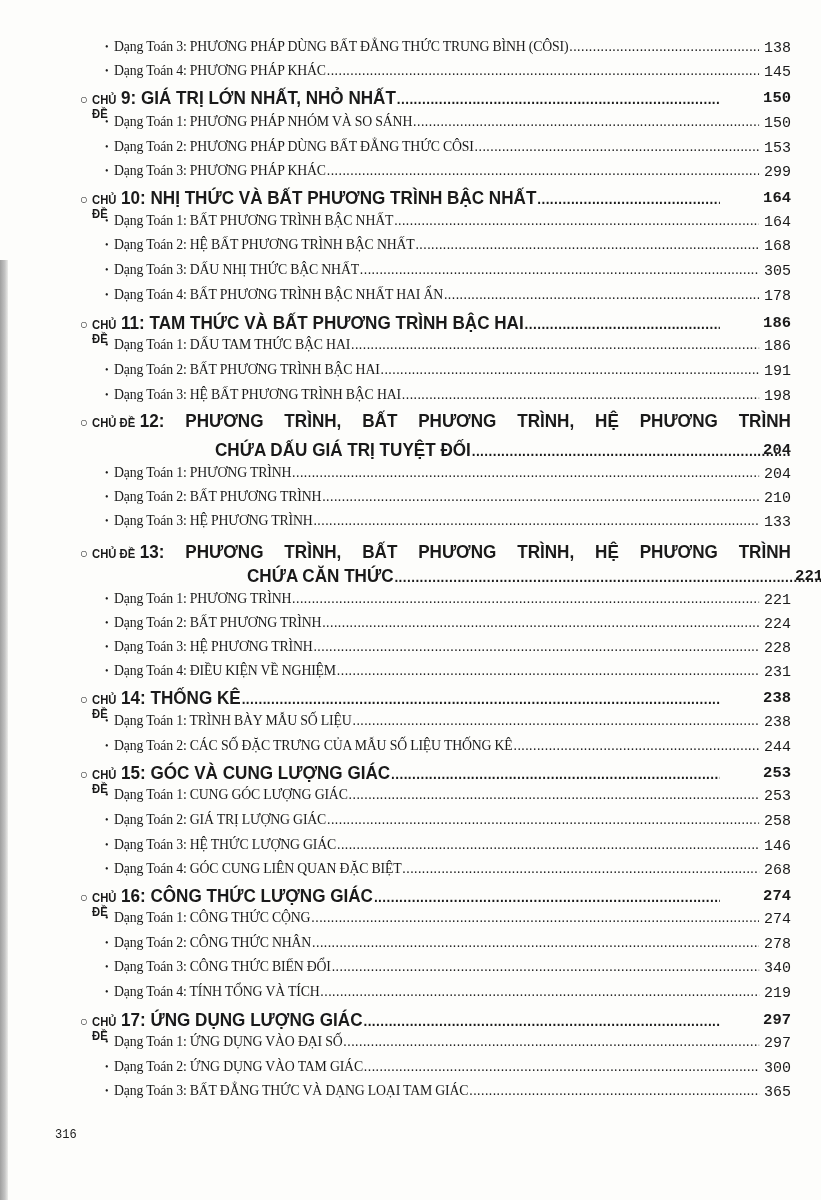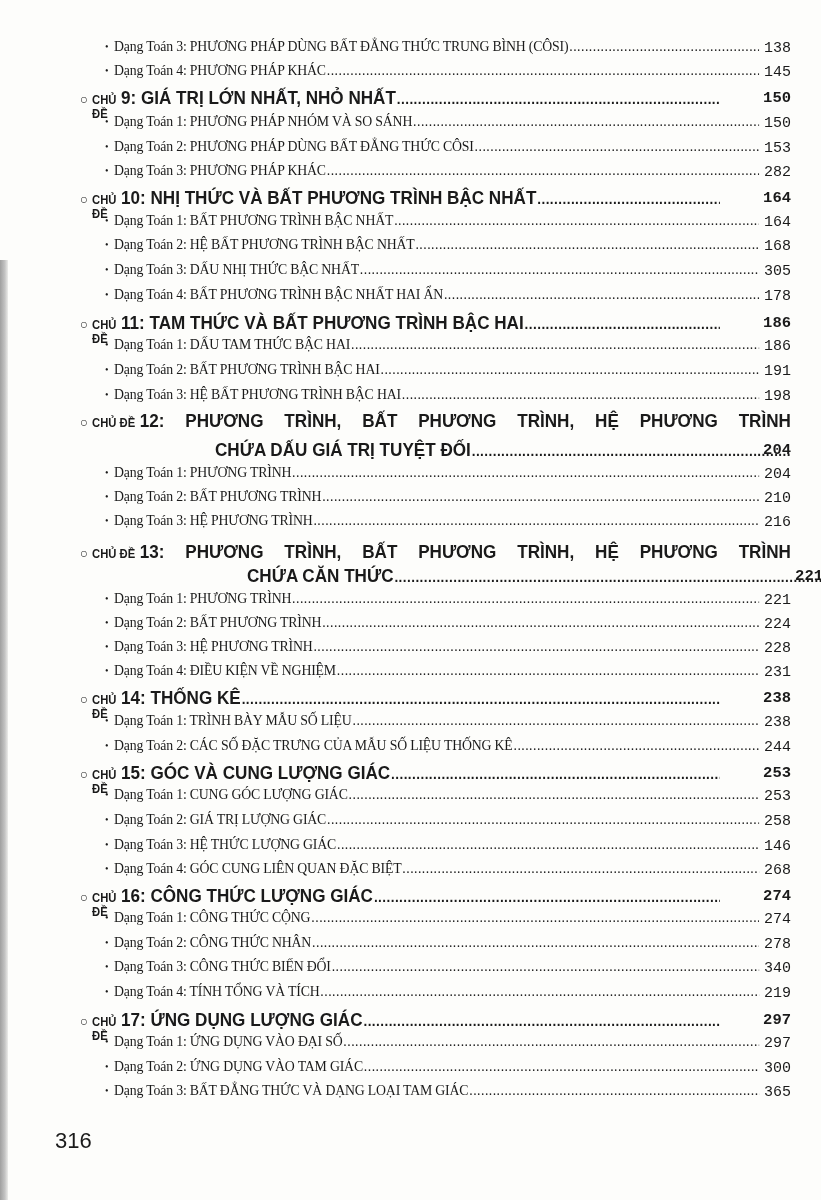--- a/index.html
+++ b/index.html
@@ -49,21 +49,21 @@
     font-size: 14px; font-weight: normal; margin-right: 5px; position: relative; top: 0px;
   }
   .row.head .prefix { font-size: 12.5px; margin-right: 5px; }
   .row.head .label { font-size: 19px; }
   .row.head .dots { font-size: 15px; font-weight: bold; }
   .row.head.wrap1 .lead { width: 790px; justify-content: space-between; }
   .row.head.wrap1 .label { flex: 1; display: flex; justify-content: space-between; word-spacing: 0; }
   .row.head.wrap2 .lead { left: 215px; width: 640px; }
   .pagenum {
     position: absolute; left: 55px; top: 1128px;
-    font-family: Liberation Sans, sans-serif; font-size: 22px; color: #1a1a1a;
+    font-family: Liberation Mono, monospace; font-size: 12px; color: #1a1a1a;
   }
 </style>
 </head>
 <body>
 
 <div class="spine"></div>
 
 <div class="toc" id="toc">
     <div class="row sub" style="top: 38px;">
       <div class="lead">
@@ -105,21 +105,21 @@
         <span class="dots"></span>
       </div>
       <span class="page">153</span>
     </div>
     <div class="row sub" style="top: 162px;">
       <div class="lead">
         <span class="bullet">•</span>
         <span class="label">Dạng Toán 3: PHƯƠNG PHÁP KHÁC</span>
         <span class="dots"></span>
       </div>
-      <span class="page">282</span>
+      <span class="page">299</span>
     </div>
     <div class="row head" style="top: 187px;">
       <div class="lead">
         <span class="circle">○</span>
         <span class="prefix">CHỦ ĐỀ</span>
         <span class="label">10: NHỊ THỨC VÀ BẤT PHƯƠNG TRÌNH BẬC  NHẤT</span>
         <span class="dots"></span>
       </div>
       <span class="page">164</span>
     </div>
@@ -227,21 +227,21 @@
         <span class="dots"></span>
       </div>
       <span class="page">210</span>
     </div>
     <div class="row sub" style="top: 512px;">
       <div class="lead">
         <span class="bullet">•</span>
         <span class="label">Dạng Toán 3: HỆ PHƯƠNG TRÌNH</span>
         <span class="dots"></span>
       </div>
-      <span class="page">216</span>
+      <span class="page">133</span>
     </div>
     <div class="row head wrap1" style="top: 541px;">
       <div class="lead">
         <span class="circle">○</span>
         <span class="prefix">CHỦ ĐỀ</span>
         <span class="label">
           <span>13:</span>
           <span>PHƯƠNG</span>
           <span>TRÌNH,</span>
           <span>BẤT</span>

